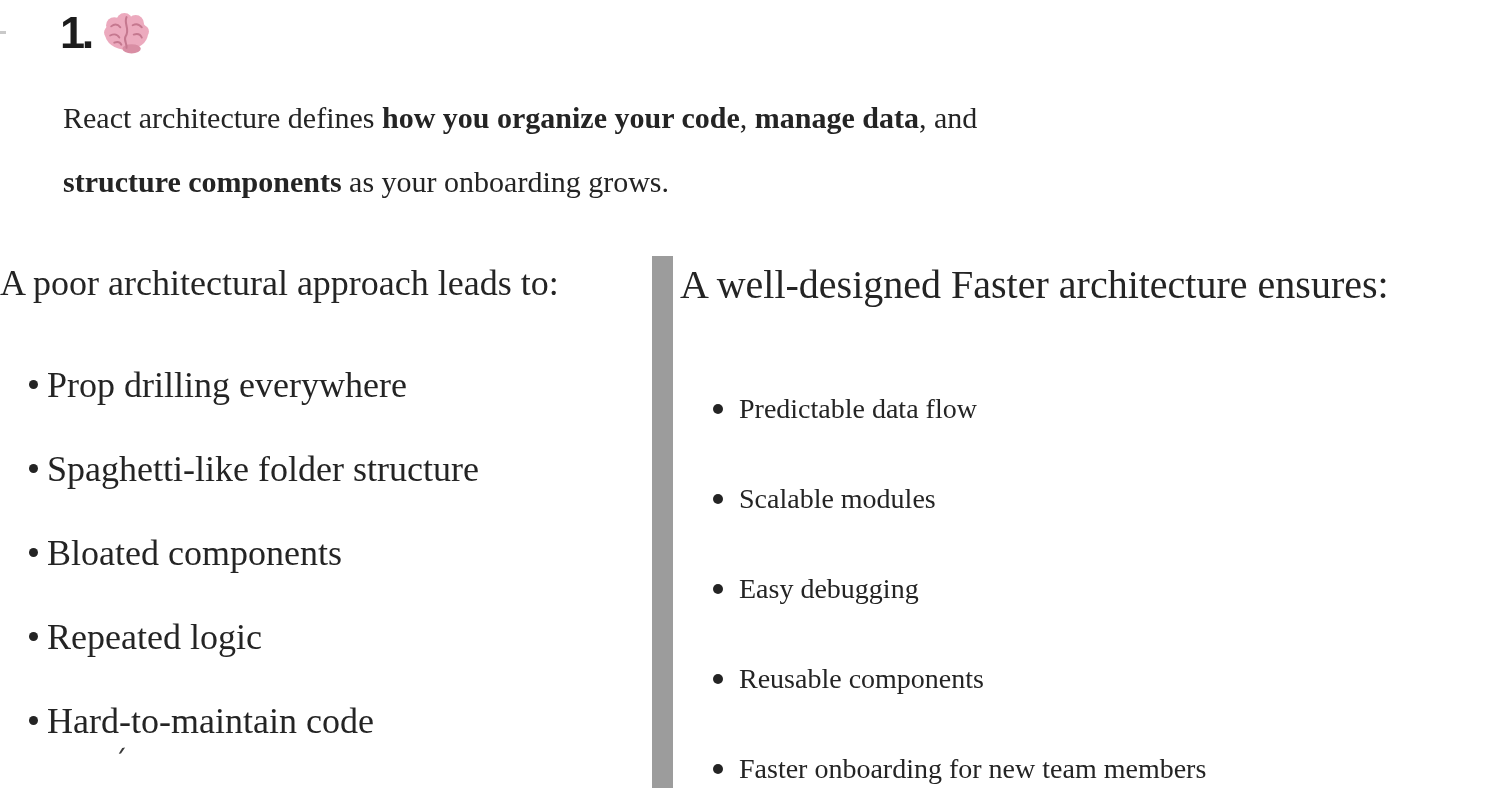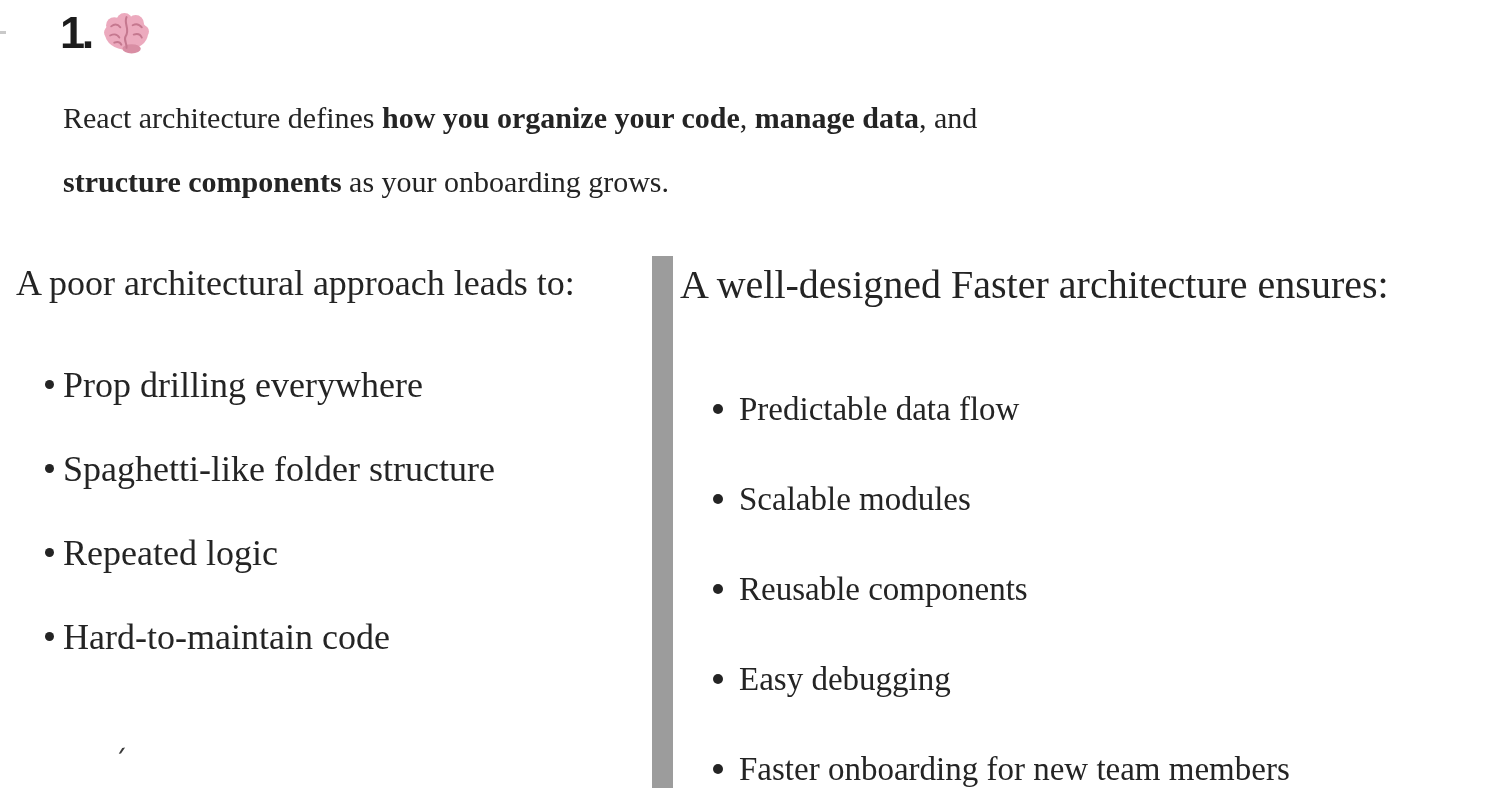--- a/index.html
+++ b/index.html
@@ -47,40 +47,40 @@
   }
   .intro strong{font-weight:700;}
 
   
   .comparison{
     position:absolute;left:0;top:256px;right:0;bottom:0;
     display:flex;align-items:stretch;
   }
   .col-left{
     width:652px;flex:0 0 652px;
-    padding:4px 0 0 16px;
+    padding:4px 0 0 0;
   }
   .col-divider{
     width:21px;flex:0 0 21px;
     background:var(--divider);
   }
   .col-right{
     flex:1;
     padding:4px 0 0 7px;
   }
   .col-header{color:var(--body-text);}
   .col-left  .col-header{font-size:36px;line-height:46px;}
   .col-right .col-header{font-size:40px;line-height:50px;}
 
   .col-list{list-style:none;}
   .col-left  .col-list{margin-top:56px;padding-left:47px;}
   .col-right .col-list{margin-top:74px;padding-left:59px;}
   .col-list li{position:relative;color:var(--body-text);}
   .col-left  .col-list li{font-size:36px;line-height:46px;margin-bottom:38px;}
-  .col-right .col-list li{font-size:33px;line-height:50px;margin-bottom:40px;}
+  .col-right .col-list li{font-size:28px;line-height:50px;margin-bottom:40px;}
   .col-list li::before{
     content:"";position:absolute;border-radius:50%;
     background:var(--body-text);
   }
   .col-left  .col-list li::before{left:-18px;top:18px;width:9px;height:9px;}
   .col-right .col-list li::before{left:-26px;top:20px;width:10px;height:10px;}
 
   
   .stray-mark{
     position:absolute;left:114px;top:744px;
@@ -117,34 +117,35 @@
 
 <p class="intro"><span>React architecture defines </span><strong>how you organize your code</strong><span>, </span><strong>manage data</strong><span>, and</span><br><strong>structure components</strong><span> as your onboarding grows.</span></p>
 
 <div class="comparison">
 
   <div class="col-left">
     <p class="col-header">A poor architectural approach leads to:</p>
     <ul class="col-list">
       <li>Prop drilling everywhere</li>
       <li>Spaghetti-like folder structure</li>
+      <li>Bloated components</li>
       <li>Repeated logic</li>
       <li>Hard-to-maintain code</li>
     </ul>
   </div>
 
   <div class="col-divider"></div>
 
   <div class="col-right">
     <p class="col-header">A well-designed Faster architecture ensures:</p>
     <ul class="col-list">
       <li>Predictable data flow</li>
       <li>Scalable modules</li>
+      <li>Easy debugging</li>
       <li>Reusable components</li>
-      <li>Easy debugging</li>
       <li>Faster onboarding for new team members</li>
     </ul>
   </div>
 
 </div>
 
 <span class="stray-mark">ˊ</span>
 <div class="edge-artifact"></div>
 
 </body></html>

